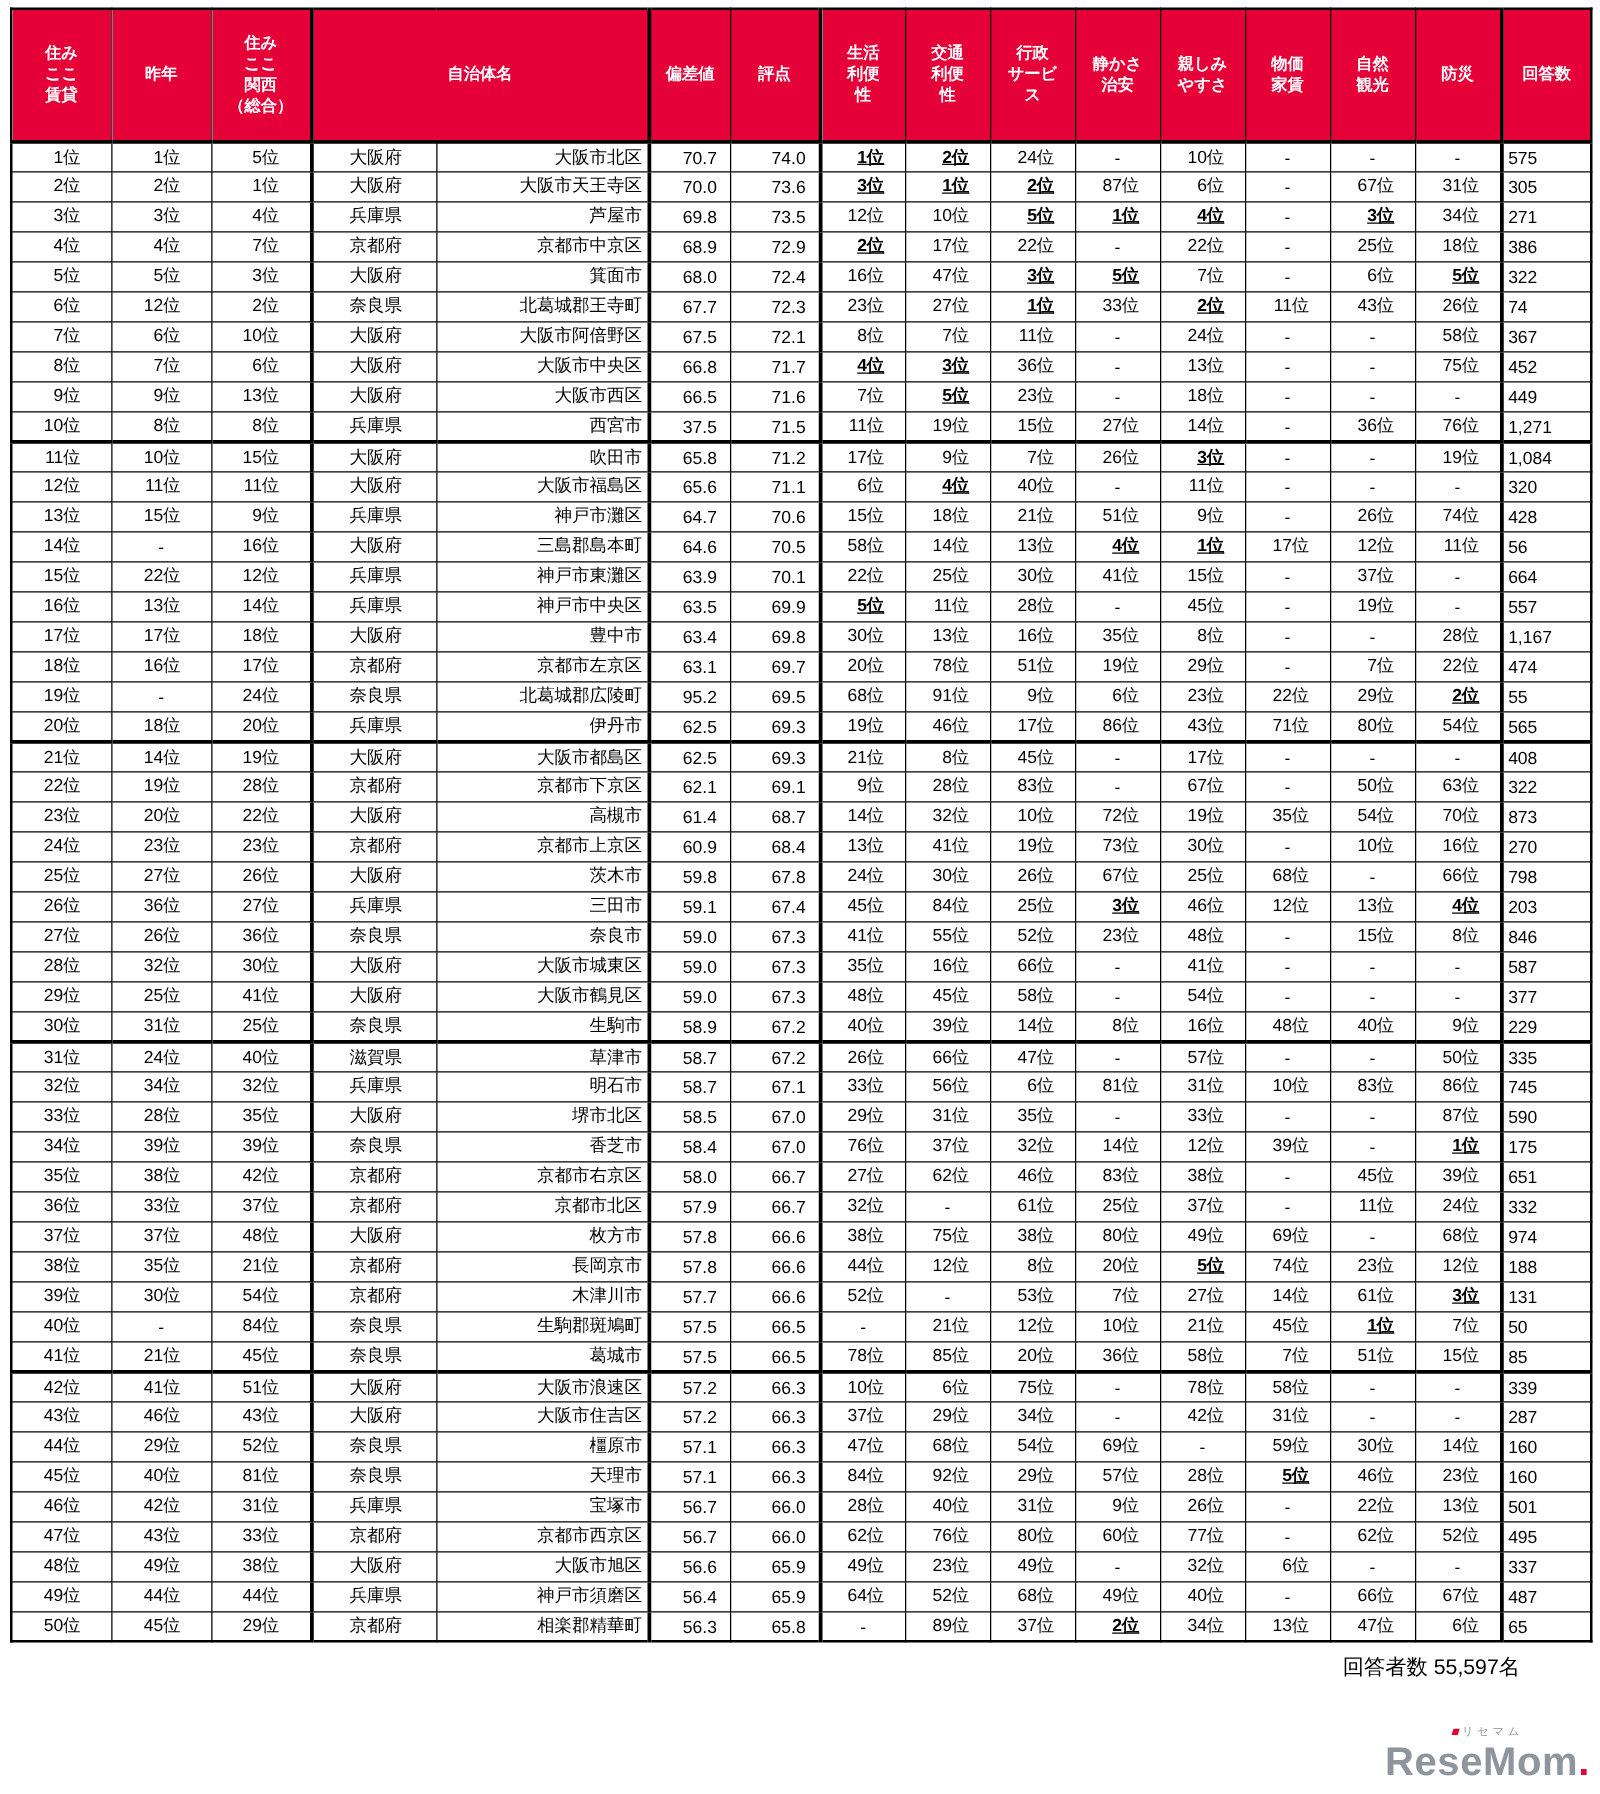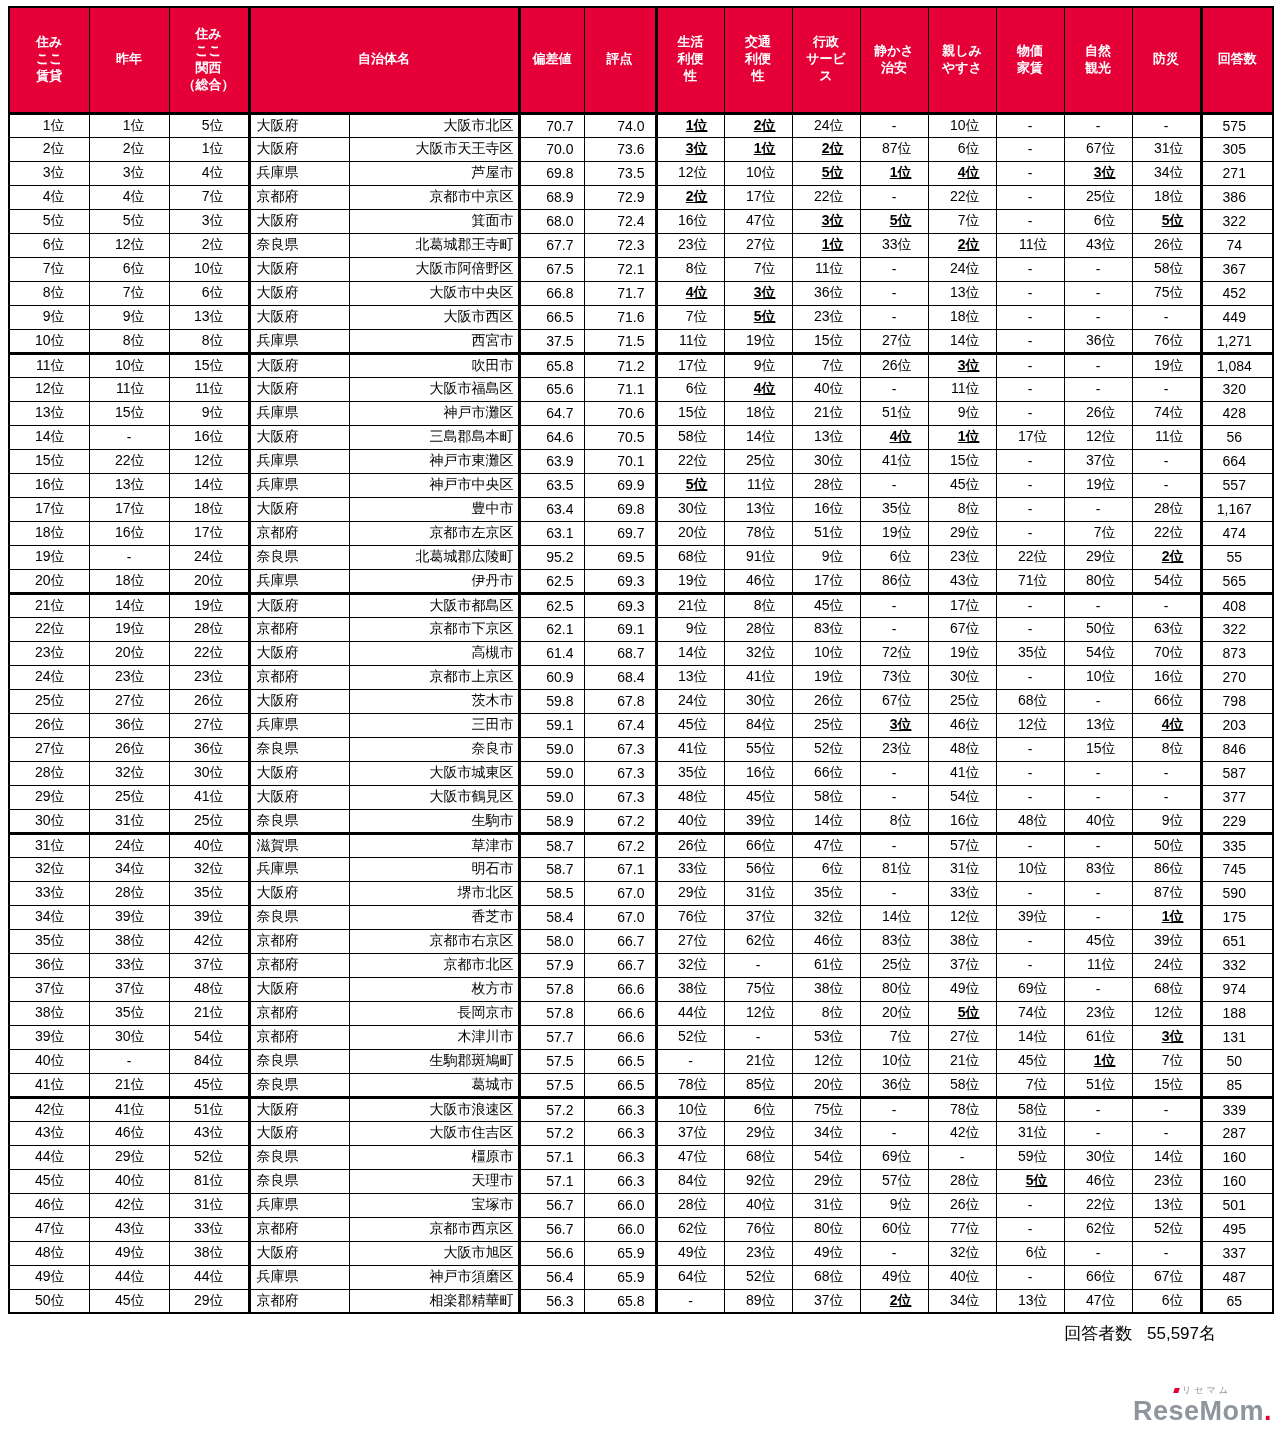--- a/index.html
+++ b/index.html
@@ -38,41 +38,41 @@
   }
   tbody td {
     height: 24px;
     font-size: 14px;
     padding: 0 4px;
     vertical-align: middle;
     color: #000;
   }
   
   td.rank { text-align: right; padding-right: 24px; }
-  td.pref { text-align: left;  padding-left: 6px; }
+  td.pref { text-align: center;  padding-left: 6px; }
   td.name { text-align: right;  padding-left: 6px; }
   td.num  { text-align: right; padding-right: 10px; }
   td.cat  { text-align: right; padding-right: 16px; }
-  td.resp { text-align: center; padding-right: 10px; }
+  td.resp { text-align: left; padding-right: 10px; }
   td.dash { text-align: center; padding-right: 4px; }
   
   .tl { border-left: 3px solid #000 !important; }
   tr.tb td { border-bottom: 3px solid #000; }
   
   td.top5 { font-weight: 700; text-decoration: underline; }
 
   .footer-note {
     width: 1264px;
     margin: 8px 0 0 0;
     padding-right: 56px;
     text-align: right;
     font-size: 17px;
     color: #000;
   }
-  .footer-note span { margin-left: 10px; }
+  .footer-note span { margin-left: 0; }
 
   .logo {
     position: absolute;
     right: 8px;
     bottom: 10px;
     text-align: center;
   }
   .logo .reading {
     font-size: 9px;
     letter-spacing: 3px;
@@ -82,21 +82,21 @@
   }
   .logo .accent {
     display: inline-block;
     width: 5px; height: 5px;
     background: #e50038;
     transform: skewX(-18deg);
     margin-right: 3px;
     vertical-align: middle;
   }
   .logo .wordmark {
-    font-size: 27px;
+    font-size: 32px;
     font-weight: 700;
     color: #8e959c;
     letter-spacing: 0.5px;
     line-height: 1;
   }
   .logo .wordmark .dot { color: #e50038; }
 </style>
 </head>
 <body>
 

